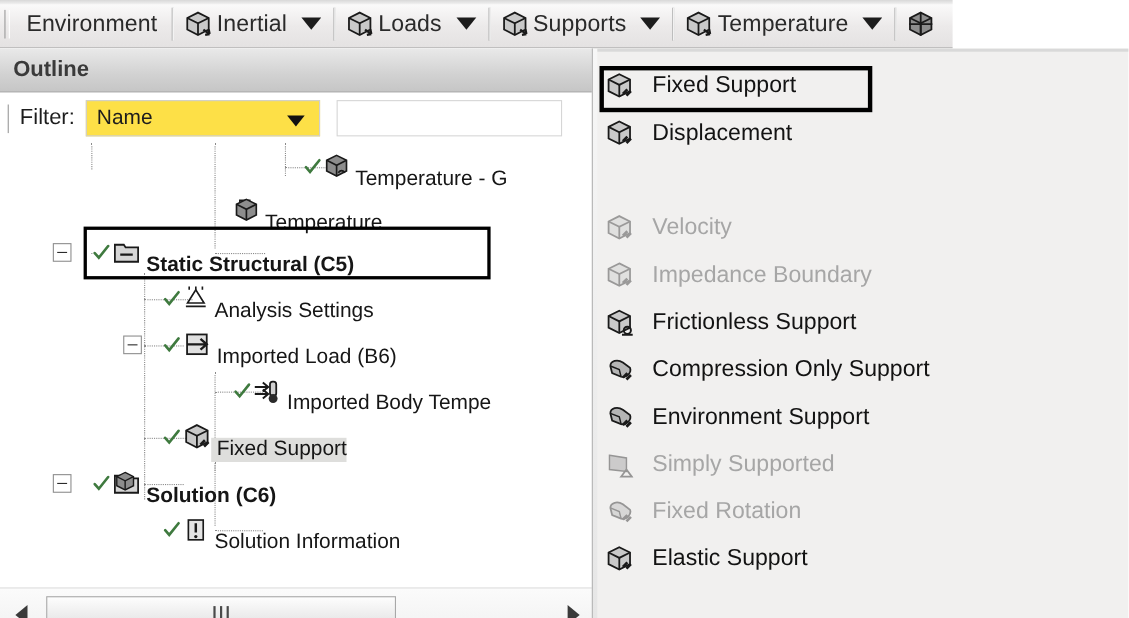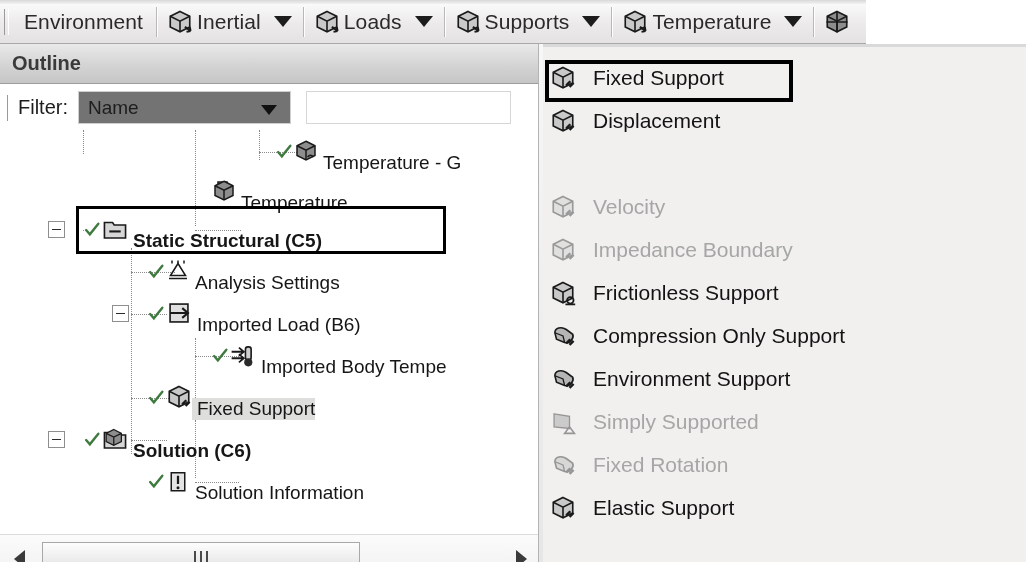--- a/index.html
+++ b/index.html
@@ -71,21 +71,21 @@
     position:absolute;left:0;top:41px;width:540px;height:45px;
     background:#ffffff;display:flex;align-items:center;
     box-sizing:border-box;
   }
   .fb-grip{
     width:3px;height:26px;margin:0 6px 0 7px;
     border-left:1px solid #9a9a9a;border-right:1px solid #ffffff;
   }
   #filter-label{font-size:20px;color:#1d1d1d;margin-right:10px;}
   #filter-select{
-    width:213px;height:33px;background:#737373;border:1px solid #cfcfcf;
+    width:213px;height:33px;background:#fde047;border:1px solid #cfcfcf;
     box-sizing:border-box;display:flex;align-items:center;
     position:relative;
   }
   #filter-select .val{font-size:19px;color:#1d1d1d;padding-left:9px;}
   #filter-select .arrow{
     position:absolute;right:13px;top:13px;
     width:0;height:0;
     border-left:8px solid transparent;border-right:8px solid transparent;
     border-top:10px solid #111;
   }

